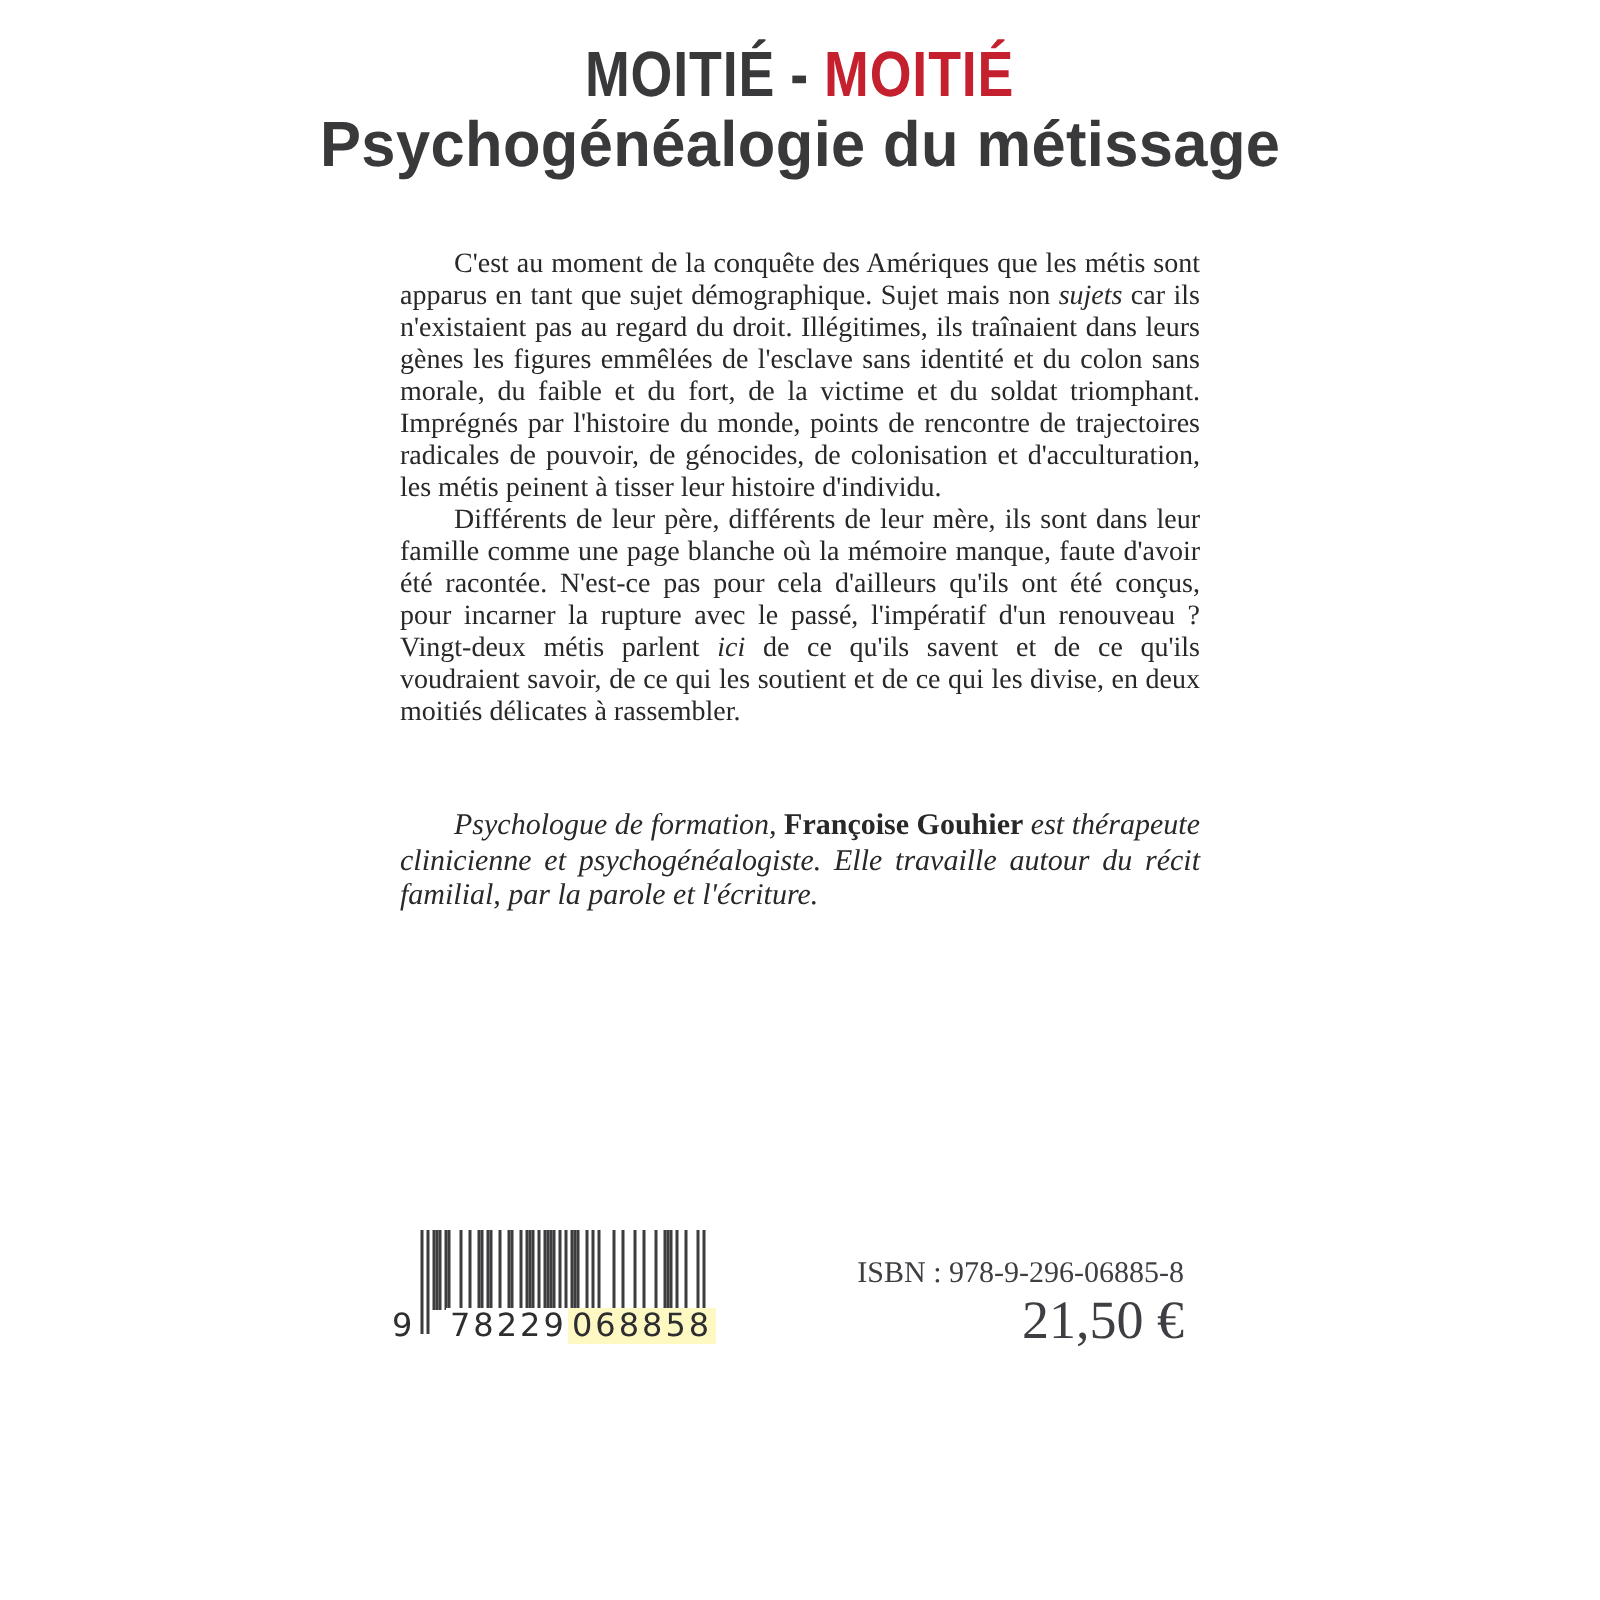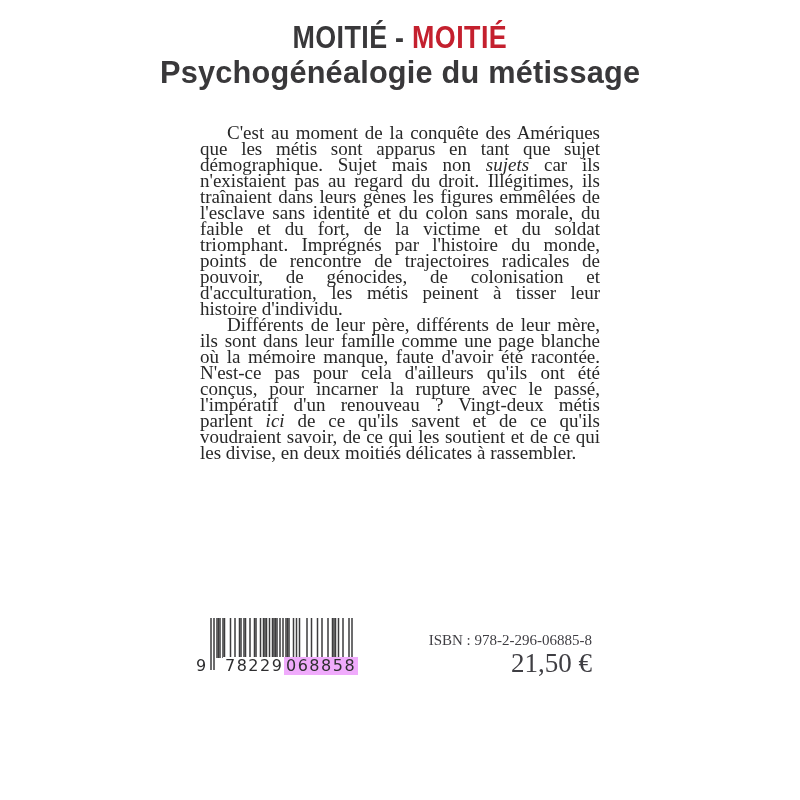--- a/index.html
+++ b/index.html
@@ -45,21 +45,21 @@
     letter-spacing:.2px;
     color:var(--title-dark);
   }
   .subtitle-inner{ display:inline-block; transform:scaleX(.96); transform-origin:center; }
 
   
   .body-col{
     width:400px;
     margin:38px auto 0 auto;
     text-align:justify;
-    font-size:19px;
+    font-size:14px;
     line-height:16px;
   }
   .body-col p{ margin:0; text-indent:27px; }
   .emph{ font-style:italic; }
 
   
   .bio{
     width:400px;
     margin:40px auto 0 auto;
     text-align:justify;
@@ -90,21 +90,21 @@
     top:38px; left:0;
     width:145px; height:20px;
     font-family:"DejaVu Sans", sans-serif;
     font-size:16px;
     letter-spacing:1.5px;
     color:#2e2e30;
     line-height:18px;
   }
   .bc-first{ position:absolute; left:-14px; top:1px; }
   .bc-g1{ position:absolute; left:13px; top:1px; background:#fff; padding:0 2px; }
-  .bc-g2{ position:absolute; left:74px; top:1px; background:#f0abfc; padding:0 2px; }
+  .bc-g2{ position:absolute; left:74px; top:1px; background:#fef9c3; padding:0 2px; }
 
   .footer-right{
     text-align:right;
     padding-right:8px;
     padding-bottom:2px;
     color:var(--footer-ink);
   }
   .isbn-line{ font-size:15px; line-height:17px; }
   .price-line{ font-size:27px; line-height:22px; margin-top:3px; }
 </style>
@@ -118,20 +118,23 @@
   </div>
   <div class="subtitle">
     <span class="subtitle-inner">Psychogénéalogie du métissage</span>
   </div>
 
   <div class="body-col">
     <p><span>C'est au moment de la conquête des Amériques que les métis sont apparus en tant que sujet démographique. Sujet mais non </span><span class="emph">sujets</span><span> car ils n'existaient pas au regard du droit. Illégitimes, ils traînaient dans leurs gènes les figures emmêlées de l'esclave sans identité et du colon sans morale, du faible et du fort, de la victime et du soldat triomphant. Imprégnés par l'histoire du monde, points de rencontre de trajectoires radicales de pouvoir, de génocides, de colonisation et d'acculturation, les métis peinent à tisser leur histoire d'individu.</span></p>
     <p><span>Différents de leur père, différents de leur mère, ils sont dans leur famille comme une page blanche où la mémoire manque, faute d'avoir été racontée. N'est-ce pas pour cela d'ailleurs qu'ils ont été conçus, pour incarner la rupture avec le passé, l'impératif d'un renouveau ? Vingt-deux métis parlent </span><span class="emph">ici</span><span> de ce qu'ils savent et de ce qu'ils voudraient savoir, de ce qui les soutient et de ce qui les divise, en deux moitiés délicates à rassembler.</span></p>
   </div>
 
+  <div class="bio">
+    <p><span>Psychologue de formation, </span><span class="author-name">Françoise Gouhier</span><span> est thérapeute clinicienne et psychogénéalogiste. Elle travaille autour du récit familial, par la parole et l'écriture.</span></p>
+  </div>
 
   <div class="footer">
     <div class="barcode-wrap">
       <svg id="barcode-svg" width="143" height="52" viewBox="0 0 142.5 52" xmlns="http://www.w3.org/2000/svg">
           <rect x="0.0" y="0" width="1.5" height="52" fill="#3d3c3e"></rect>
           <rect x="3.0" y="0" width="1.5" height="52" fill="#3d3c3e"></rect>
           <rect x="6.0" y="0" width="1.5" height="40" fill="#3d3c3e"></rect>
           <rect x="7.5" y="0" width="1.5" height="40" fill="#3d3c3e"></rect>
           <rect x="9.0" y="0" width="1.5" height="40" fill="#3d3c3e"></rect>
           <rect x="12.0" y="0" width="1.5" height="40" fill="#3d3c3e"></rect>
@@ -175,18 +178,18 @@
           <rect x="138.0" y="0" width="1.5" height="52" fill="#3d3c3e"></rect>
           <rect x="141.0" y="0" width="1.5" height="52" fill="#3d3c3e"></rect>
         </svg>
       <div class="barcode-digits">
         <span class="bc-first">9</span>
         <span class="bc-g1">782296</span>
         <span class="bc-g2">068858</span>
       </div>
     </div>
     <div class="footer-right">
-      <div class="isbn-line">ISBN : 978-2-296-06885-8</div>
+      <div class="isbn-line">ISBN : 978-9-296-06885-8</div>
       <div class="price-line">21,50 €</div>
     </div>
   </div>
 
 </div>
 
 </body></html>

